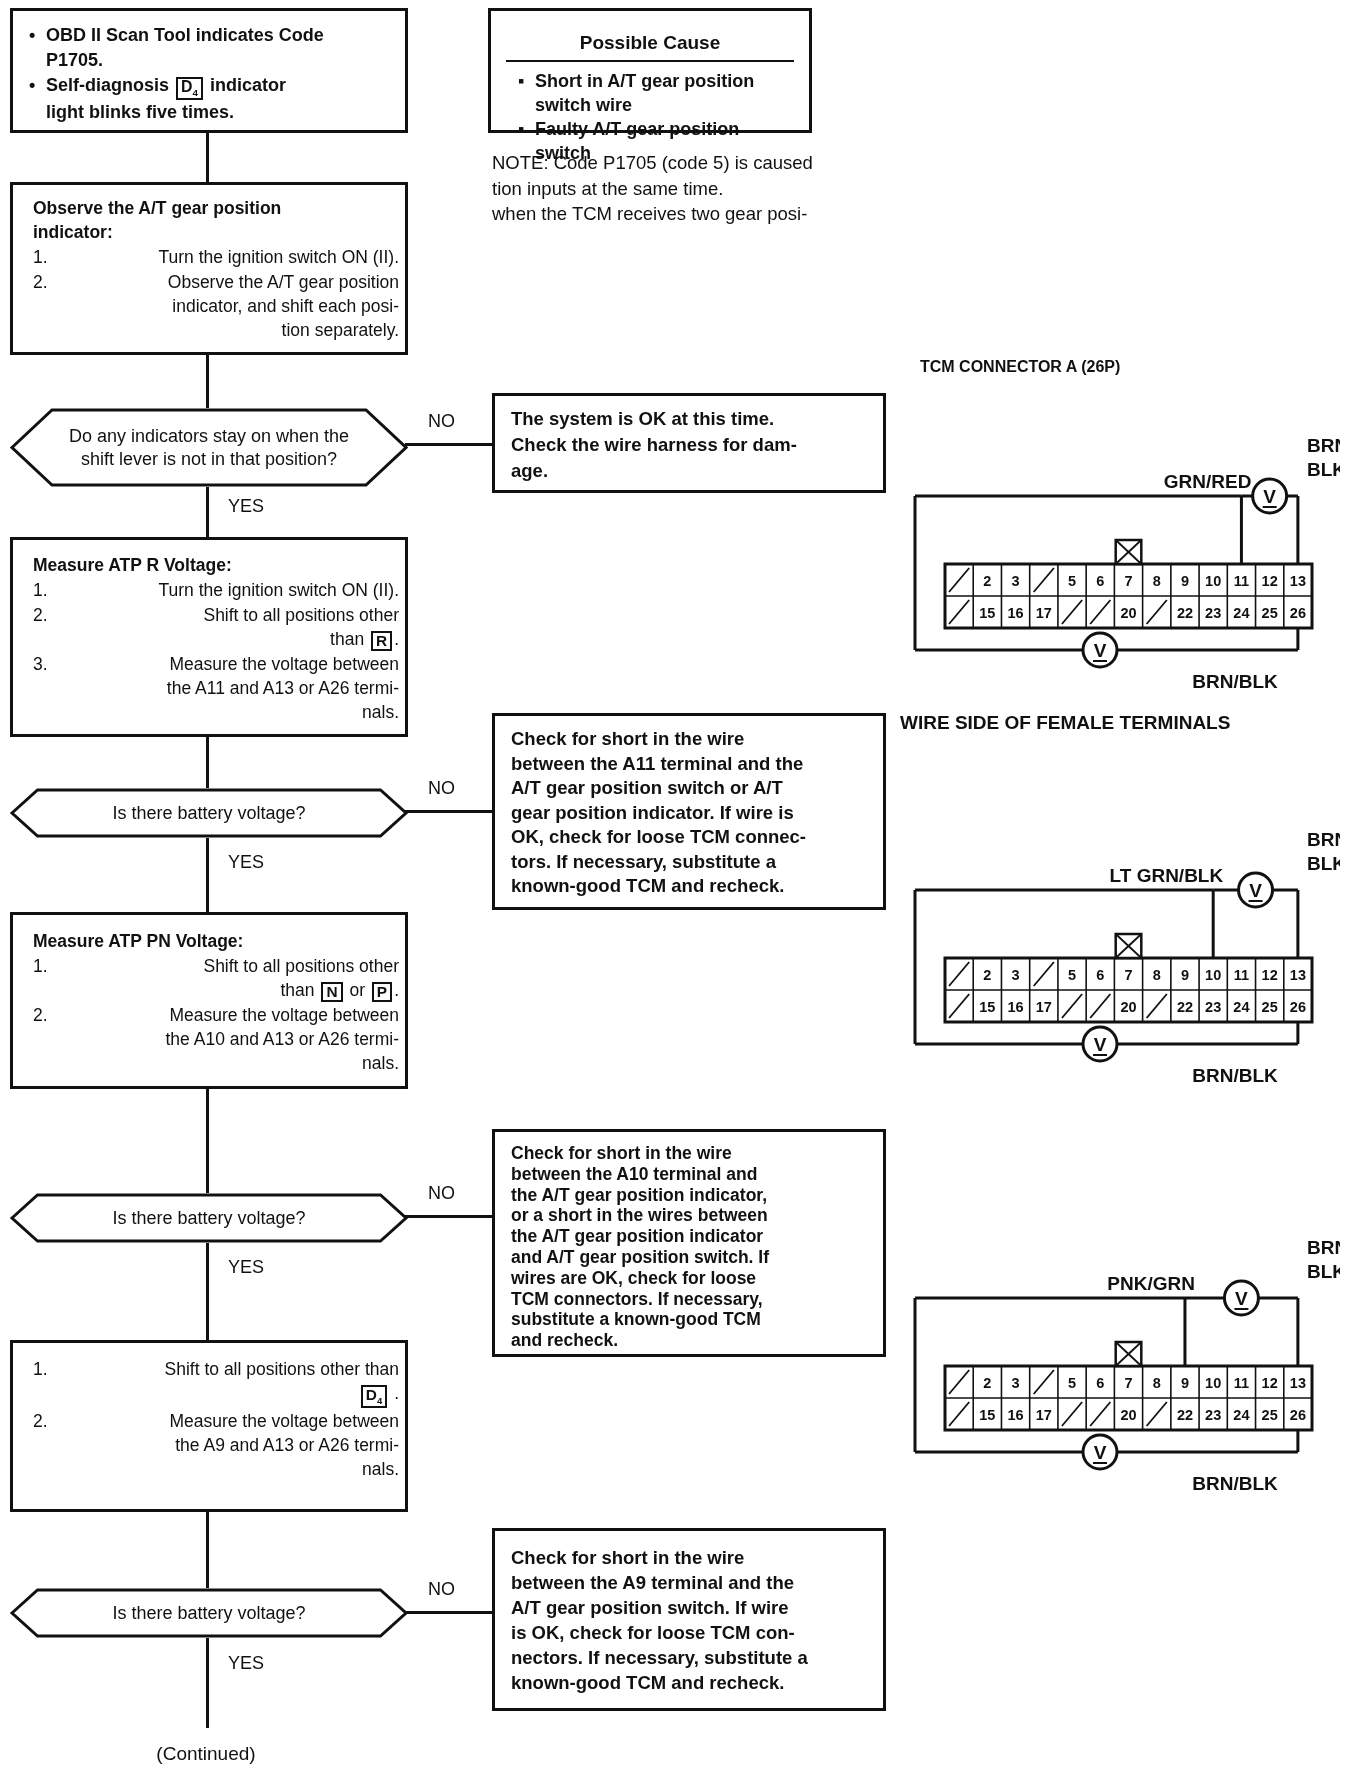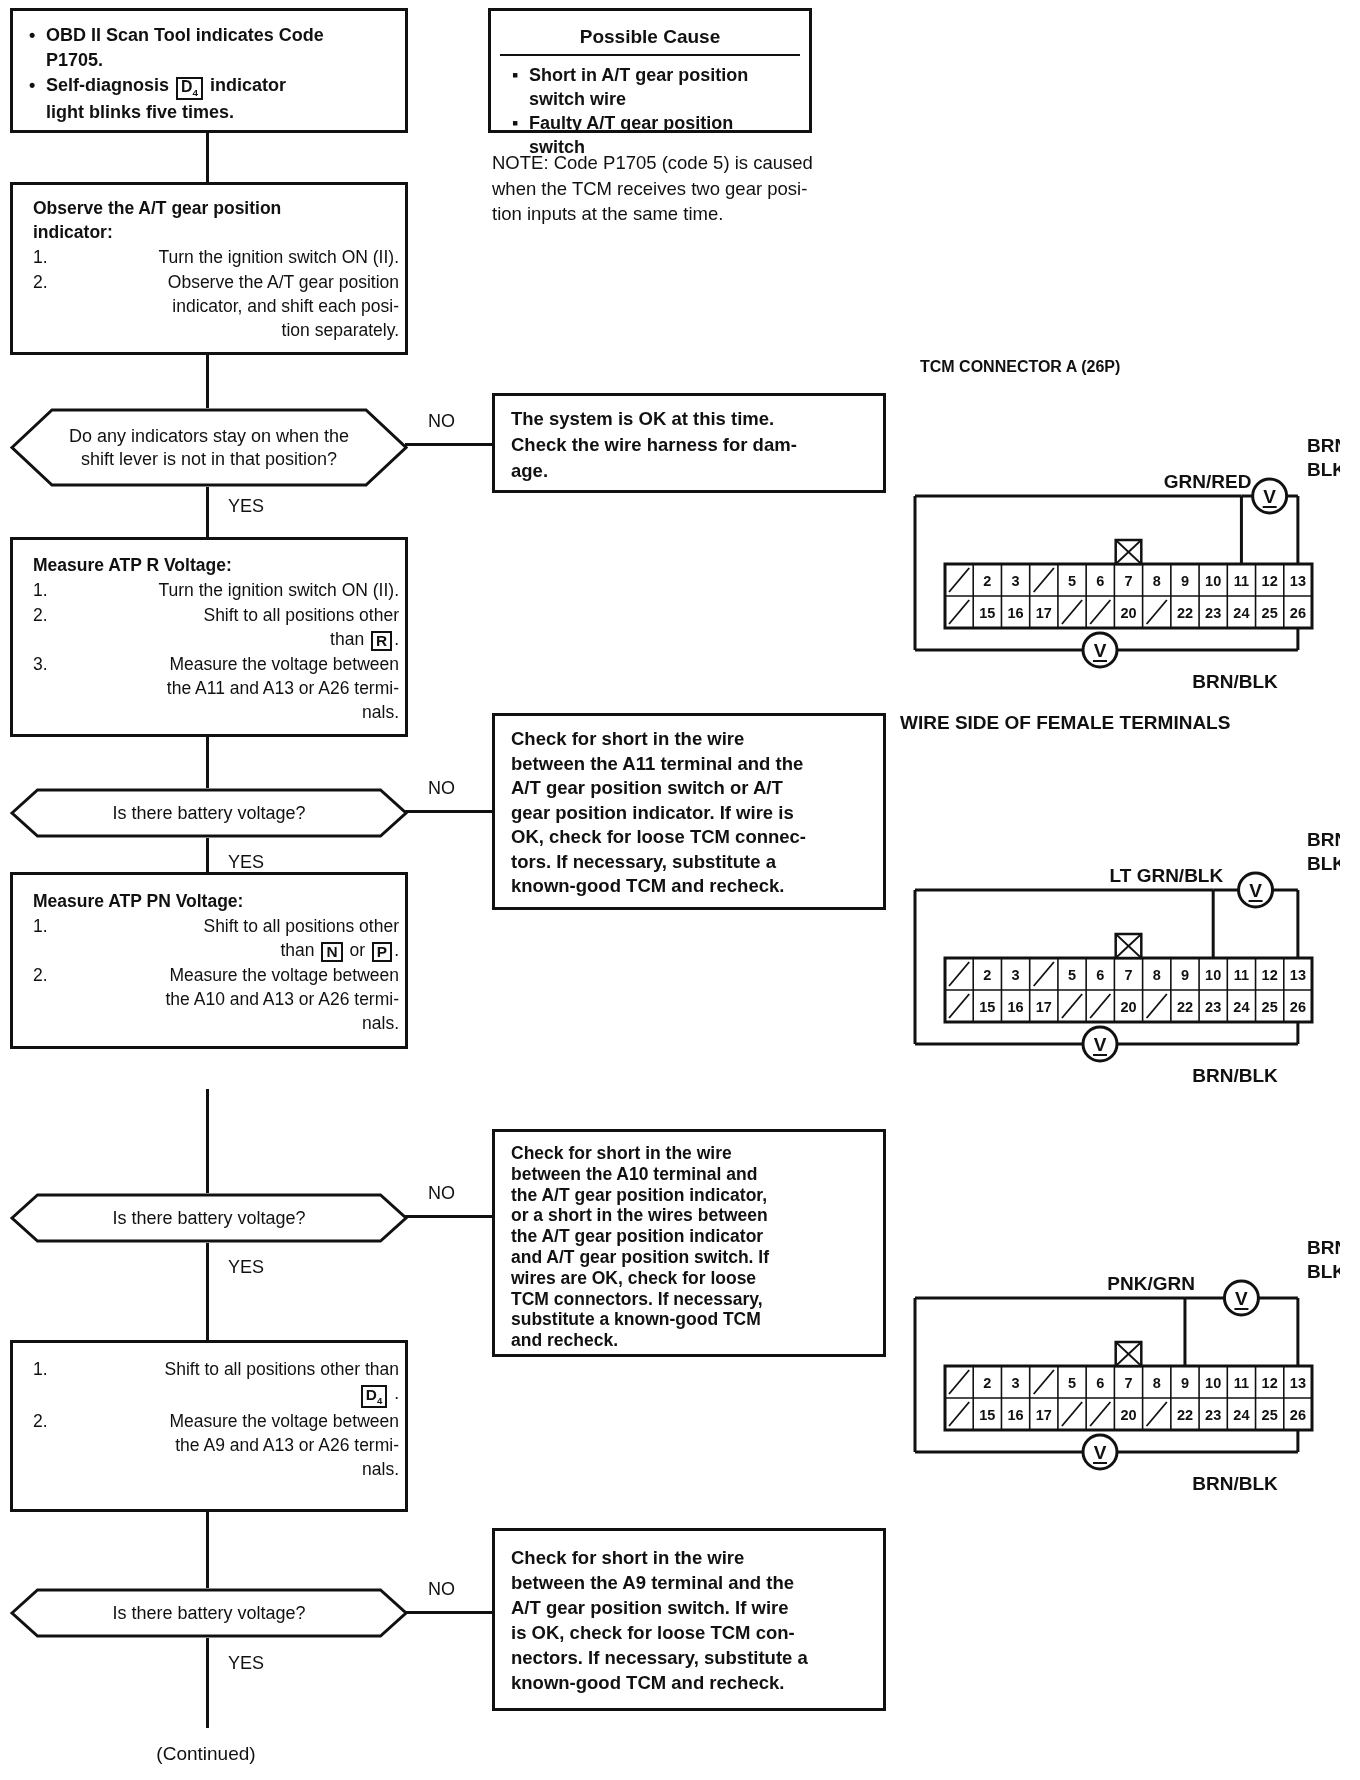--- a/index.html
+++ b/index.html
@@ -28,31 +28,31 @@
   #box-observe{left:10px;top:182px;width:398px;height:173px;padding:11px 6px 6px 20px;
     font-size:17.5px;line-height:24px;}
   #hex-q1{left:10px;top:408px;width:398px;height:79px;}
   #box-ok{left:492px;top:393px;width:394px;height:100px;padding:10px 16px;
     font-size:18.5px;font-weight:bold;line-height:26px;}
   #box-measure-r{left:10px;top:537px;width:398px;height:200px;padding:13px 6px 6px 20px;
     font-size:17.5px;line-height:24px;}
   #hex-q2{left:10px;top:788px;width:398px;height:50px;}
   #box-a11{left:492px;top:713px;width:394px;height:197px;padding:11px 16px;
     font-size:18.5px;font-weight:bold;line-height:24.5px;}
-  #box-measure-pn{left:10px;top:872px;width:398px;height:177px;padding:14px 6px 6px 20px;
+  #box-measure-pn{left:10px;top:912px;width:398px;height:177px;padding:14px 6px 6px 20px;
     font-size:17.5px;line-height:24px;}
   #hex-q3{left:10px;top:1193px;width:398px;height:50px;}
   #box-a10{left:492px;top:1129px;width:394px;height:228px;padding:11px 16px;
     font-size:17.5px;font-weight:bold;line-height:20.8px;}
   #box-measure-d4{left:10px;top:1340px;width:398px;height:172px;padding:13px 6px 6px 20px;
     font-size:17.5px;line-height:24px;}
   #hex-q4{left:10px;top:1588px;width:398px;height:50px;}
   #box-a9{left:492px;top:1528px;width:394px;height:183px;padding:14px 16px;
     font-size:18.5px;font-weight:bold;line-height:25px;}
-  #possible-cause{left:488px;top:8px;width:324px;height:125px;padding:9px;}
+  #possible-cause{left:488px;top:8px;width:324px;height:125px;padding:15px;}
   .pc-header{border-bottom:2.5px solid #111;text-align:center;font-weight:bold;
     font-size:19px;padding:6px 4px;}
   .pc-body{padding:7px 6px 4px 12px;font-size:18px;font-weight:bold;line-height:24px;}
   #note{position:absolute;left:492px;top:150px;width:390px;font-size:18.5px;line-height:25.5px;}
   #tcm-heading{position:absolute;left:920px;top:358px;font-size:16px;font-weight:bold;}
   #wire-side-heading{position:absolute;left:900px;top:712px;font-size:19px;font-weight:bold;}
   #continued{position:absolute;left:106px;top:1743px;width:200px;text-align:center;font-size:19px;}
   svg.connector{position:absolute;width:470px;height:300px;}
   #conn-0{left:870px;top:400px;}
   #conn-1{left:870px;top:794px;}
@@ -242,22 +242,22 @@
           <div class="bul-body">Short in A/T gear position<br>switch wire</div>
         </div>
         <div class="bullet-item">
           <span class="bul">▪</span>
           <div class="bul-body">Faulty A/T gear position switch</div>
         </div>
       </div>
   </div>
   <div id="note">
       <div class="tline">NOTE: Code P1705 (code 5) is caused</div>
+      <div class="tline">tion inputs at the same time.</div>
       <div class="tline">when the TCM receives two gear posi-</div>
-      <div class="tline">tion inputs at the same time.</div>
     </div>
 
   <div id="tcm-heading">TCM CONNECTOR A (26P)</div>
   <svg class="connector" id="conn-0" viewBox="0 0 470 300">
       <line x1="45" y1="96" x2="371.4230769230769" y2="96" stroke="#111" stroke-width="3"></line>
       <line x1="371.4230769230769" y1="96" x2="371.4230769230769" y2="164" stroke="#111" stroke-width="3"></line>
       <line x1="371.4230769230769" y1="96" x2="382.65384615384613" y2="96" stroke="#111" stroke-width="3"></line>
       <line x1="416.65384615384613" y1="96" x2="427.88461538461536" y2="96" stroke="#111" stroke-width="3"></line>
       <line x1="427.88461538461536" y1="96" x2="427.88461538461536" y2="164" stroke="#111" stroke-width="3"></line>
       <line x1="45" y1="96" x2="45" y2="250" stroke="#111" stroke-width="3"></line>

